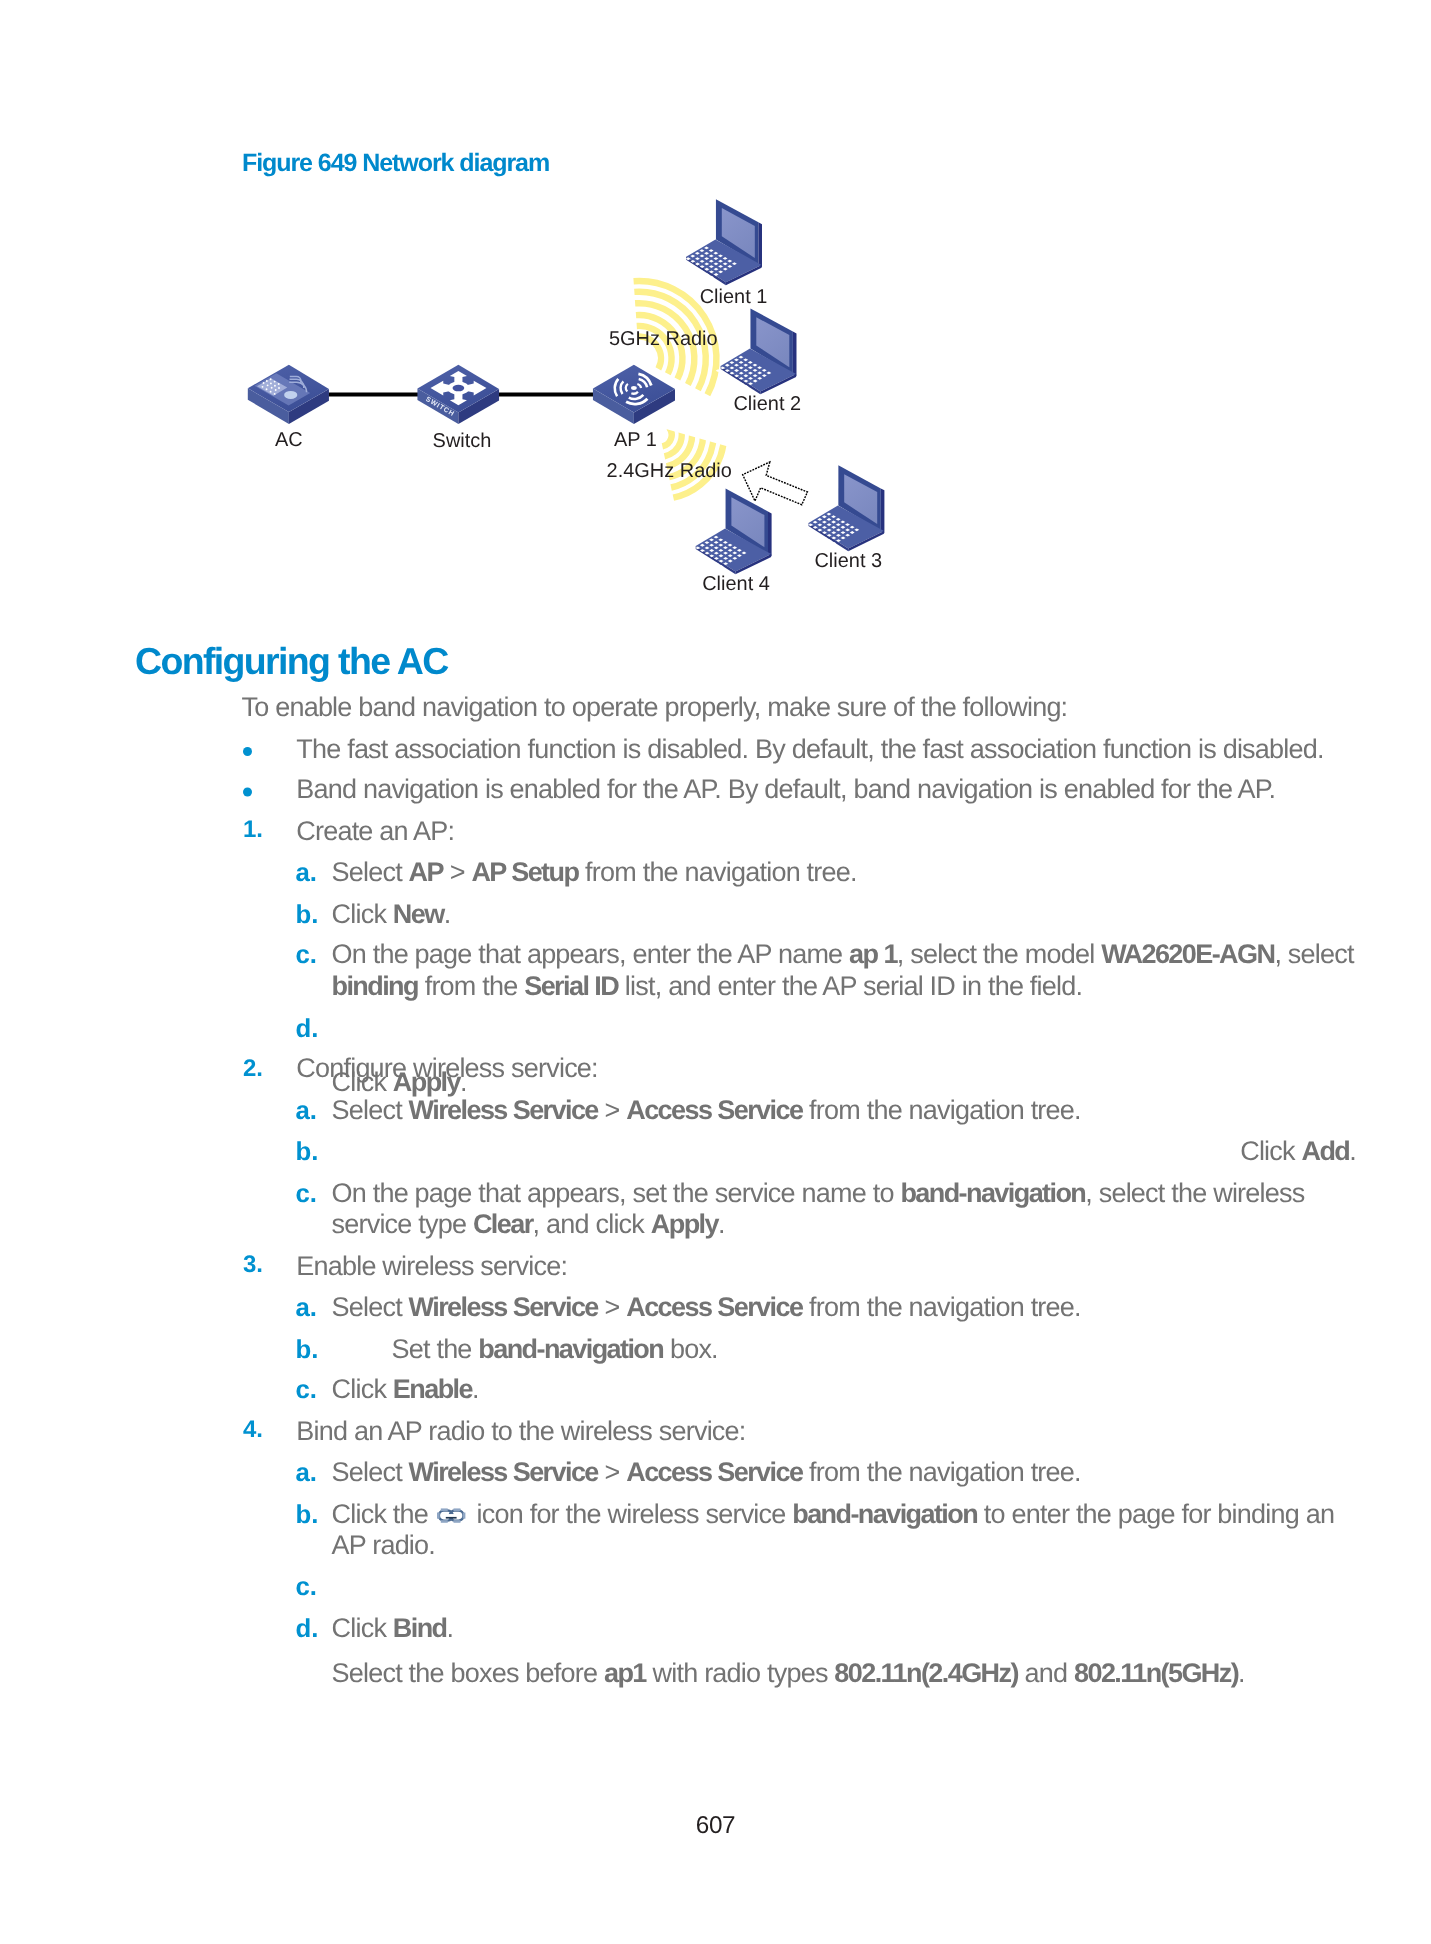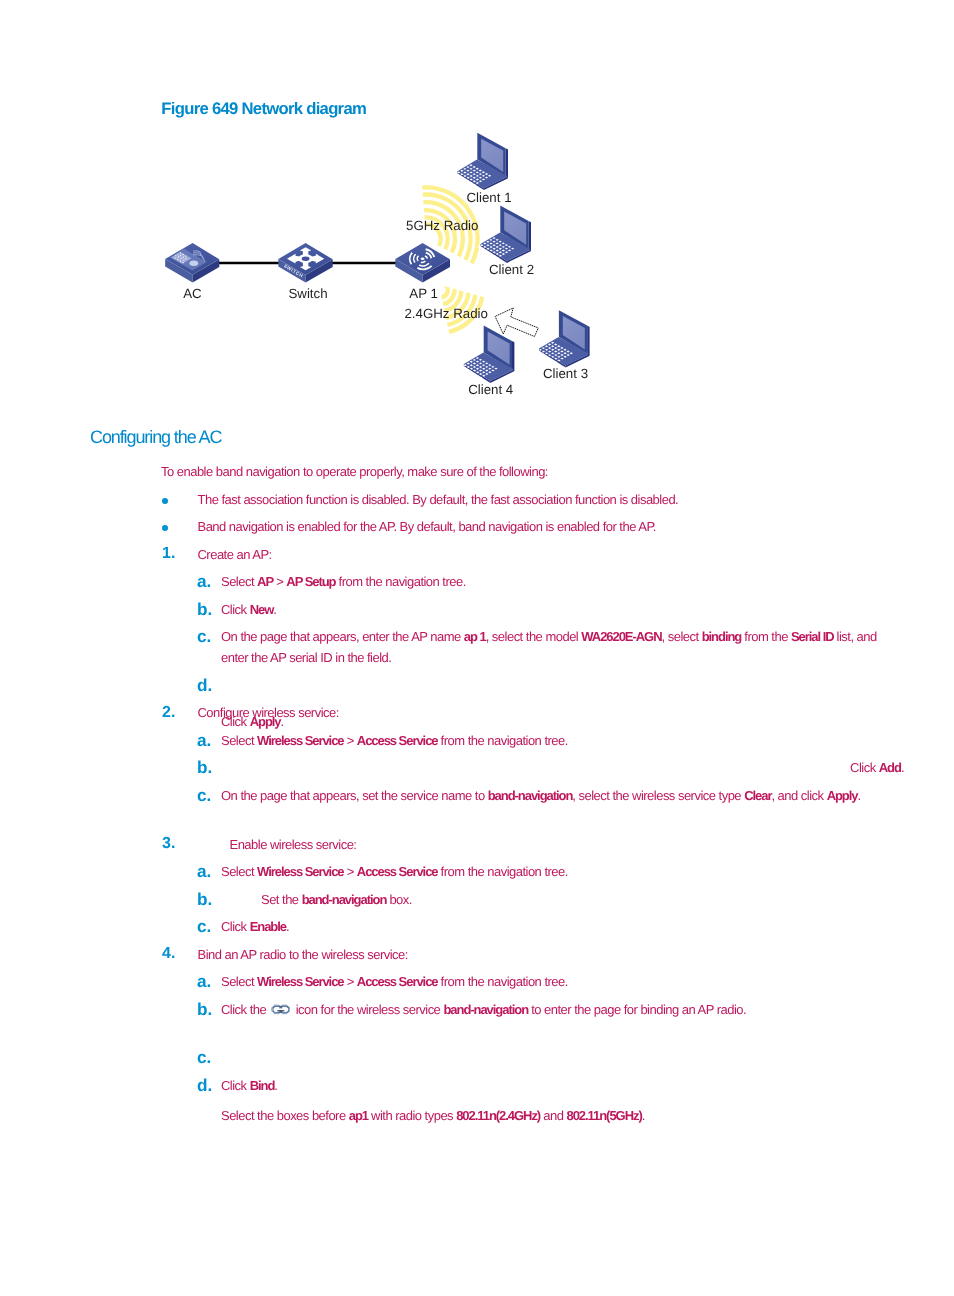--- a/index.html
+++ b/index.html
@@ -9,25 +9,25 @@
 
   
   .fig-caption{position:absolute;left:161.3px;top:98.9px;
     font-size:16.7px;font-weight:bold;color:#0089cc;letter-spacing:-0.72px;}
 
   
   .diagram{position:absolute;left:150px;top:125px;width:470px;height:285px;}
 
   
   .sec-heading{position:absolute;left:90px;top:427.2px;
-    font-size:18px;font-weight:normal;color:#0089cc;letter-spacing:-1.1px;}
+    font-size:25px;font-weight:bold;color:#0089cc;letter-spacing:-1.1px;}
 
   
   .body{position:absolute;left:0;top:0;width:954px;}
-  .para{position:absolute;font-size:13px;color:#be185d;line-height:21.4px;letter-spacing:-0.52px;}
+  .para{position:absolute;font-size:18px;color:#737373;line-height:21.4px;letter-spacing:-0.52px;}
   .marker{position:absolute;font-weight:bold;color:#0091d0;font-size:17.2px;}
   .marker-num{position:absolute;font-weight:bold;color:#0091d0;font-size:16px;}
   .bullet{position:absolute;width:6px;height:6px;border-radius:50%;background:#0091d0;}
 
   b{font-weight:bold;letter-spacing:-1.05px;}
   .bindicon{display:inline-block;width:19.6px;height:10.8px;vertical-align:-1.2px;margin:0 2.2px 0 1.6px;}
 
   
   .pageno{position:absolute;left:0;top:1207.5px;width:954px;text-align:center;
     font-size:16.2px;color:#231f20;letter-spacing:-0.2px;}
@@ -259,21 +259,21 @@
       <div class="para" style="left: 221px; top: 674.925px; width: 683px; margin-top: 36px;">Click <b>Apply</b>.</div>
       <div class="marker-num" style="left: 162px; top: 703.7px;">2.</div>
       <div class="para" style="left: 197.5px; top: 702.4px; width: 700px;">Configure wireless service:</div>
       <div class="marker" style="left: 197px; top: 729.875px;">a.</div>
       <div class="para" style="left: 221px; top: 729.875px; width: 683px;">Select <b>Wireless Service</b> &gt; <b>Access Service</b> from the navigation tree.</div>
       <div class="marker" style="left: 197px; top: 757.35px;">b.</div>
       <div class="para" style="left: 221px; top: 757.35px; width: 683px; text-align: right;">Click <b>Add</b>.</div>
       <div class="marker" style="left: 197px; top: 784.825px;">c.</div>
       <div class="para" style="left: 221px; top: 784.825px; width: 683px;">On the page that appears, set the service name to <b>band-navigation</b>, select the wireless service type <b>Clear</b>, and click <b>Apply</b>.</div>
       <div class="marker-num" style="left: 162px; top: 835px;">3.</div>
-      <div class="para" style="left: 197.5px; top: 833.7px; width: 700px; margin-left: 32px;">Enable wireless service:</div>
+      <div class="para" style="left: 197.5px; top: 833.7px; width: 700px;">Enable wireless service:</div>
       <div class="marker" style="left: 197px; top: 861.175px;">a.</div>
       <div class="para" style="left: 221px; top: 861.175px; width: 683px;">Select <b>Wireless Service</b> &gt; <b>Access Service</b> from the navigation tree.</div>
       <div class="marker" style="left: 197px; top: 888.65px;">b.</div>
       <div class="para" style="left: 221px; top: 888.65px; width: 683px; margin-left: 40px;">Set the <b>band-navigation</b> box.</div>
       <div class="marker" style="left: 197px; top: 916.125px;">c.</div>
       <div class="para" style="left: 221px; top: 916.125px; width: 683px;">Click <b>Enable</b>.</div>
       <div class="marker-num" style="left: 162px; top: 944.9px;">4.</div>
       <div class="para" style="left: 197.5px; top: 943.6px; width: 700px;">Bind an AP radio to the wireless service:</div>
       <div class="marker" style="left: 197px; top: 971.075px;">a.</div>
       <div class="para" style="left: 221px; top: 971.075px; width: 683px;">Select <b>Wireless Service</b> &gt; <b>Access Service</b> from the navigation tree.</div>
@@ -293,13 +293,14 @@
             </g>
             <rect x="13" y="8.5" width="12" height="4" fill="#ffffff"></rect>
             <rect x="12" y="12.2" width="14" height="2.2" fill="#20364f"></rect>
           </svg></span> icon for the wireless service <b>band-navigation</b> to enter the page for binding an AP radio.</div>
       <div class="marker" style="left: 197px; top: 1047.42px;">c.</div>
       <div class="para" style="left: 221px; top: 1105px; width: 683px;">Select the boxes before <b>ap1</b> with radio types <b>802.11n(2.4GHz)</b> and <b>802.11n(5GHz)</b>.</div>
       <div class="marker" style="left: 197px; top: 1074.9px;">d.</div>
       <div class="para" style="left: 221px; top: 1074.9px; width: 683px;">Click <b>Bind</b>.</div>
     </div>
 
+  <div class="pageno">607</div>
 </div>
 
 </body></html>

